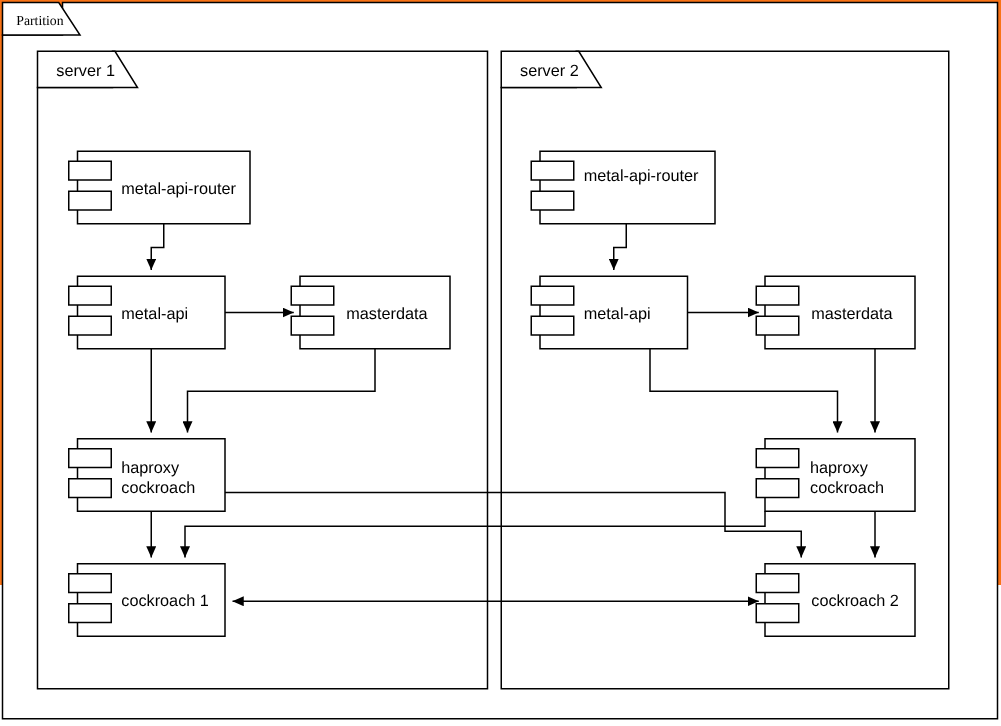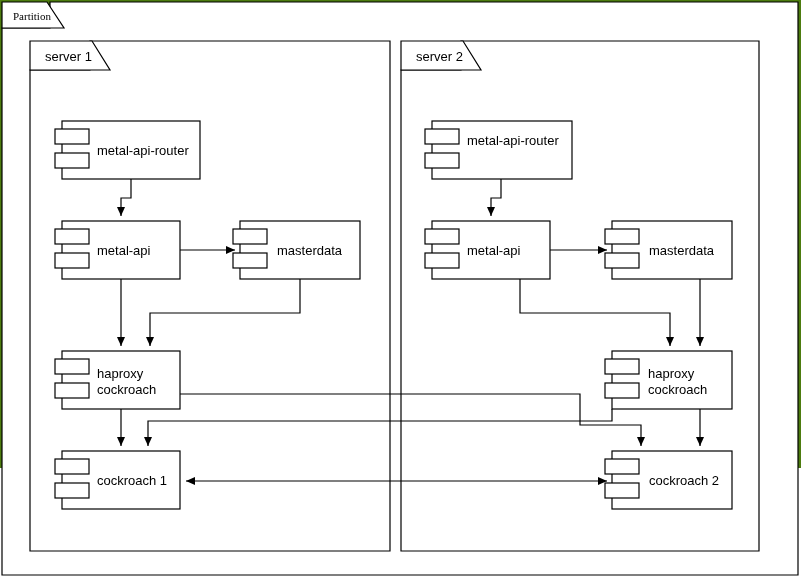--- a/index.html
+++ b/index.html
@@ -10,21 +10,21 @@
   body {
     font-family: "Liberation Sans", sans-serif;
     width: 801px;
     height: 581px;
     overflow: hidden;
   }
   #canvas {
     position: relative;
     width: 801px;
     height: 468px;
-    background: #4d7c0f;
+    background: #f97316;
   }
   svg#diagram {
     position: absolute;
     top: 0;
     left: 0;
     width: 801px;
     height: 581px;
   }
   .frame-label-serif {
     font-family: "Liberation Serif", serif;

